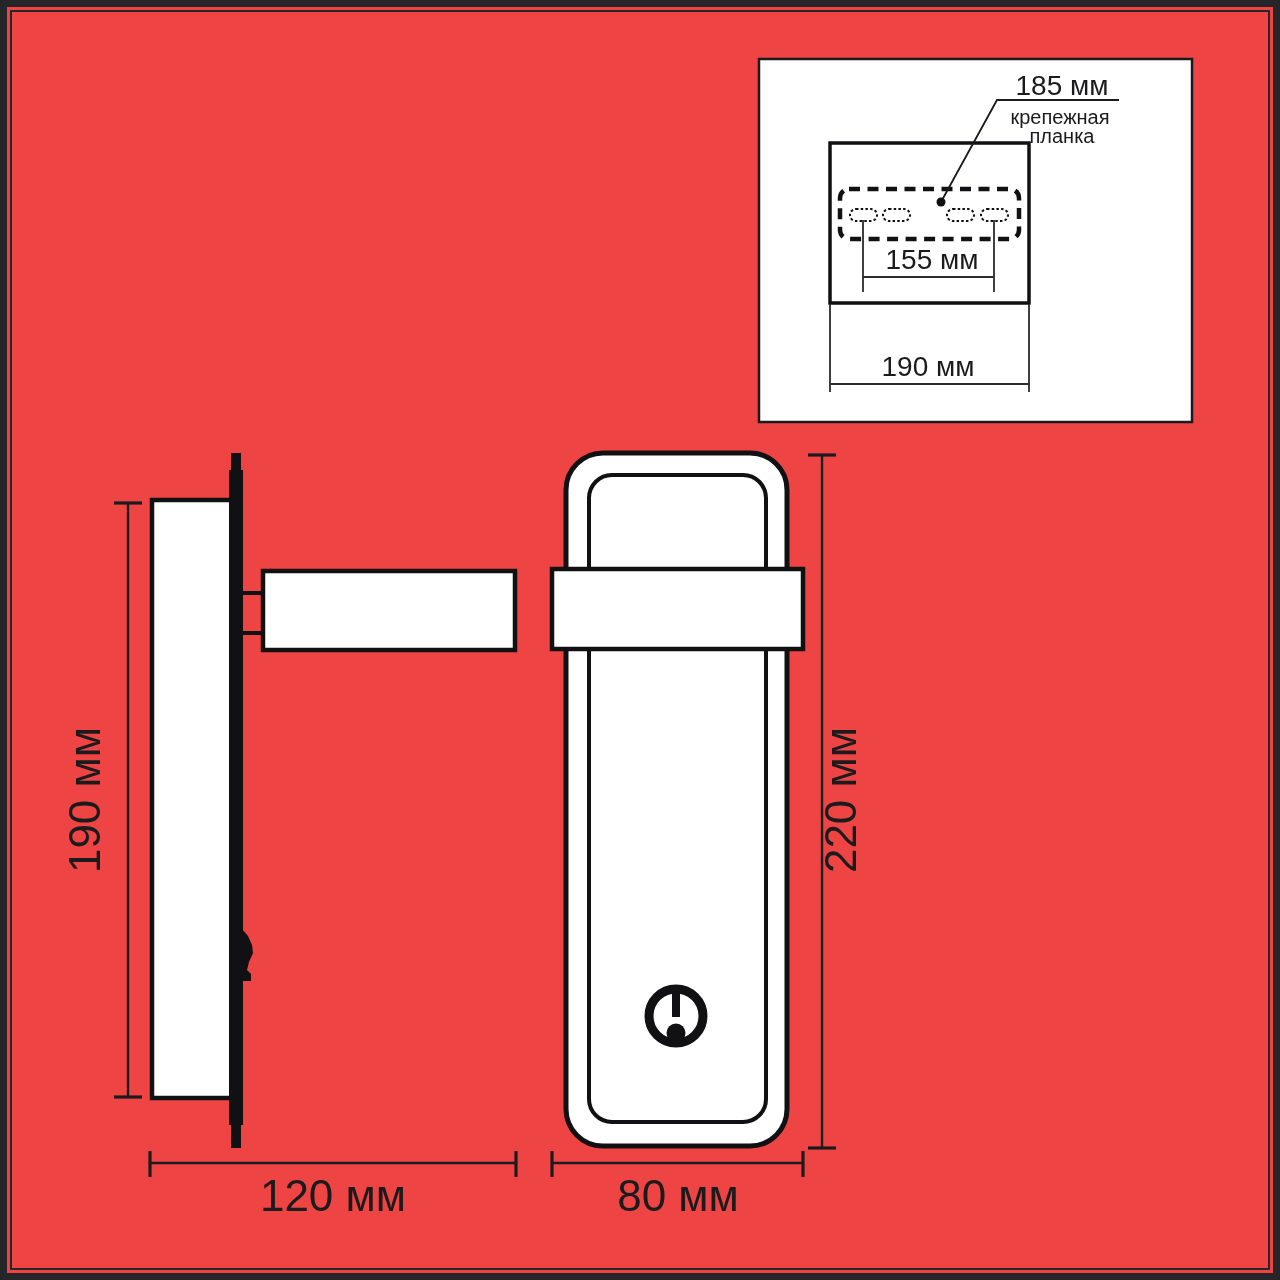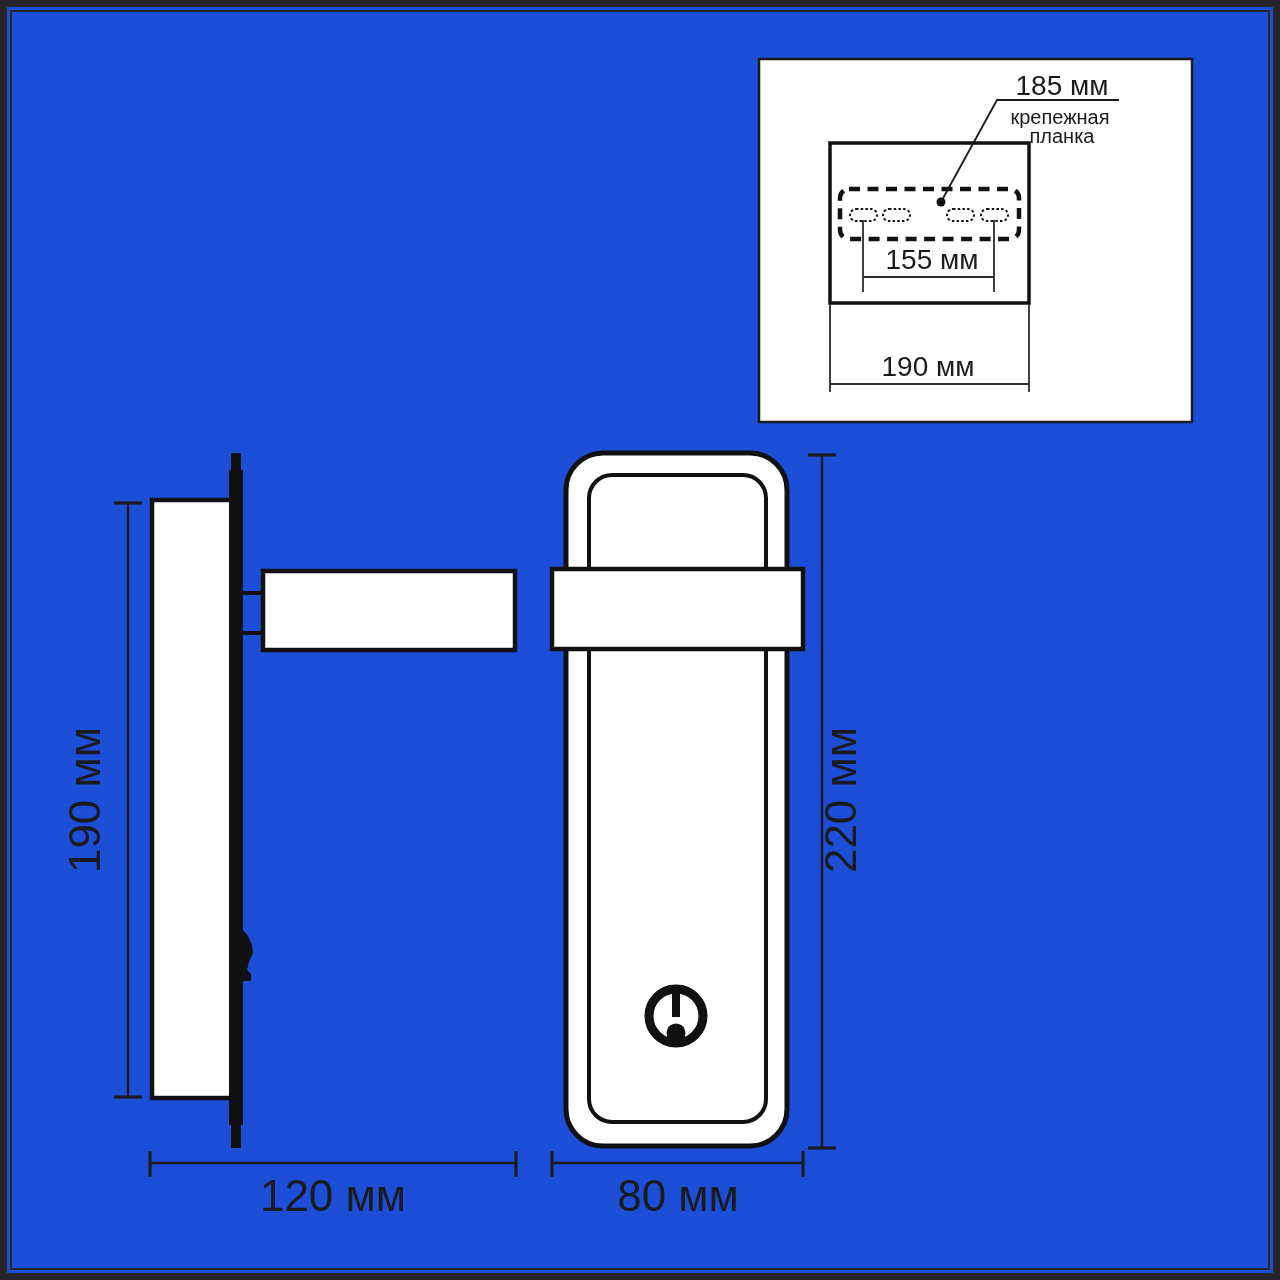--- a/index.html
+++ b/index.html
@@ -7,21 +7,21 @@
     padding: 0;
     width: 1280px;
     height: 1280px;
     background: #ffffff;
     overflow: hidden;
   }
   .stage {
     position: relative;
     width: 1280px;
     height: 1280px;
-    background: #1d4ed8;
+    background: #ef4444;
   }
   svg {
     display: block;
     width: 1280px;
     height: 1280px;
   }
   .lbl {
     font-family: "Liberation Sans", sans-serif;
     fill: #1b1b1d;
     stroke: none;

